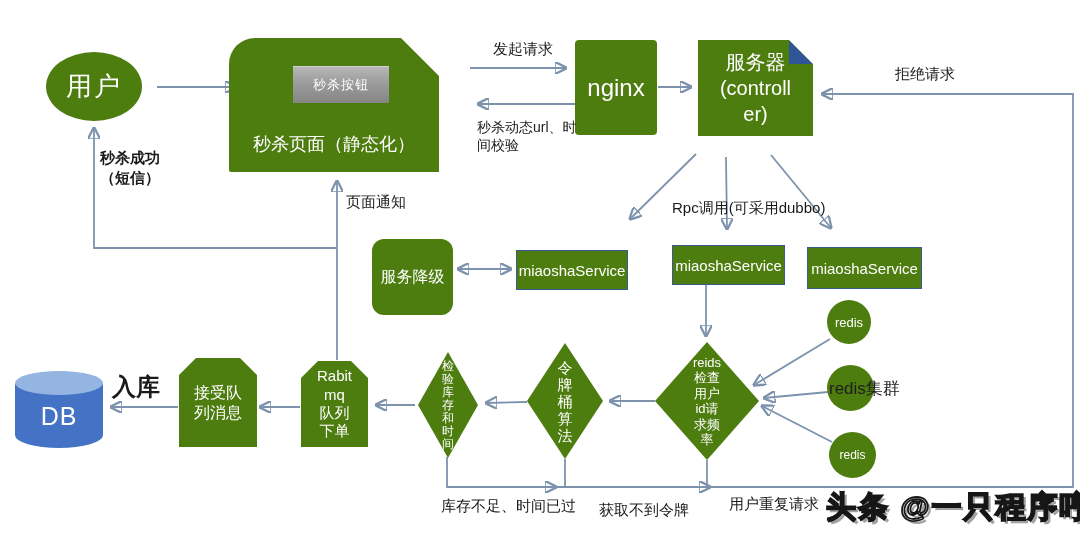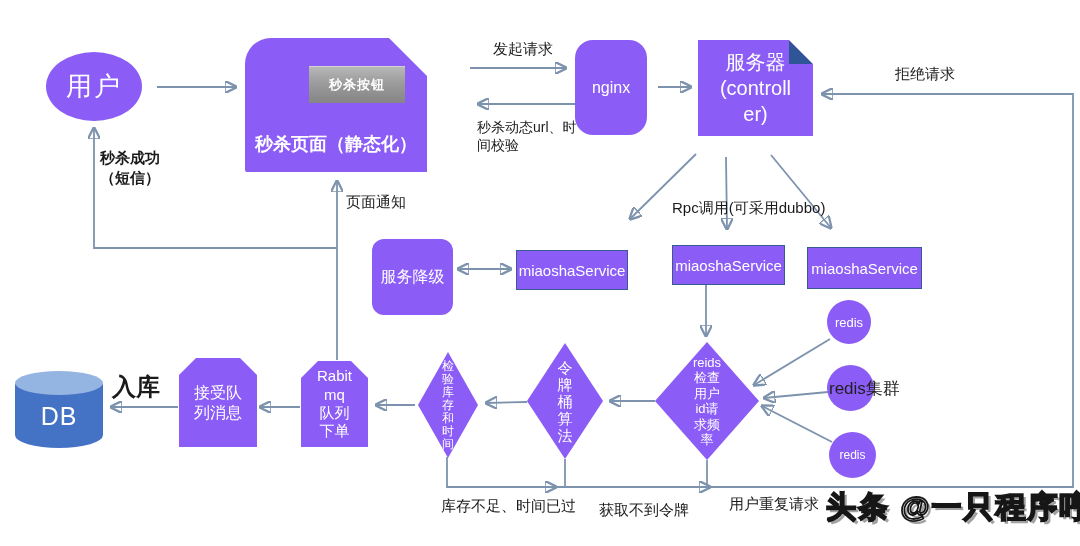--- a/index.html
+++ b/index.html
@@ -3,42 +3,42 @@
 <meta charset="utf-8">
 <style>
   html,body { margin:0; padding:0; background:#fff; }
   .canvas {
     position:relative; width:1080px; height:546px; background:#ffffff;
     font-family:"Liberation Sans", sans-serif; overflow:hidden;
   }
   svg.connectors { position:absolute; left:0; top:0; z-index:0; }
   svg.connectors path { fill:none; stroke:#7d93ad; stroke-width:1.8px; }
 
-  .node { position:absolute; background:#8b5cf6; color:#fff; z-index:1;
+  .node { position:absolute; background:#4d7c0f; color:#fff; z-index:1;
           display:flex; align-items:center; justify-content:center;
           text-align:center; box-sizing:border-box; }
   .pre { white-space:pre-line; }
 
   .user-ellipse { left:46px; top:52px; width:96px; height:69px;
                   border-radius:50%; font-size:26px; letter-spacing:2px; }
 
-  .page-box { left:245px; top:38px; width:182px; height:134px;
-              border-radius:26px 0 0 2px;font-weight:bold; }
+  .page-box { left:229px; top:38px; width:210px; height:134px;
+              border-radius:26px 0 0 2px; }
   .page-snip { position:absolute; right:0; top:0; width:38px; height:38px;
                background:#fff; clip-path:polygon(0 0,100% 0,100% 100%); z-index:2; }
   .page-caption { position:absolute; left:0; right:0; bottom:16px;
                   font-size:18px; text-align:center; }
   .seckill-btn { position:absolute; left:64px; top:28px; width:96px; height:37px;
                  background:linear-gradient(180deg,#b9b9b9 0%,#9c9c9c 45%,#858585 100%);
                  box-shadow:inset 0 1px 0 #d2d2d2;
                  color:#fff; font-size:13px; display:flex; align-items:center;
                  justify-content:center; letter-spacing:1px; }
 
-  .nginx-box { left:575px; top:40px; width:72px; height:95px;
-               border-radius:18px; font-size:16px; }
+  .nginx-box { left:575px; top:40px; width:82px; height:95px;
+               border-radius:4px; font-size:24px; }
 
   .controller-box { left:698px; top:40px; width:115px; height:96px;
                     font-size:20px; line-height:1.3; }
   .ctrl-snip { position:absolute; right:0; top:0; width:24px; height:24px;
                background:#fff; clip-path:polygon(0 0,100% 0,100% 100%); z-index:3; }
   .ctrl-fold { position:absolute; right:0; top:0; width:24px; height:24px;
                background:#2f5597; clip-path:polygon(0 0,100% 100%,0 100%); z-index:2; }
 
   .downgrade-box { left:372px; top:239px; width:81px; height:76px;
                    border-radius:12px; font-size:16px; }

